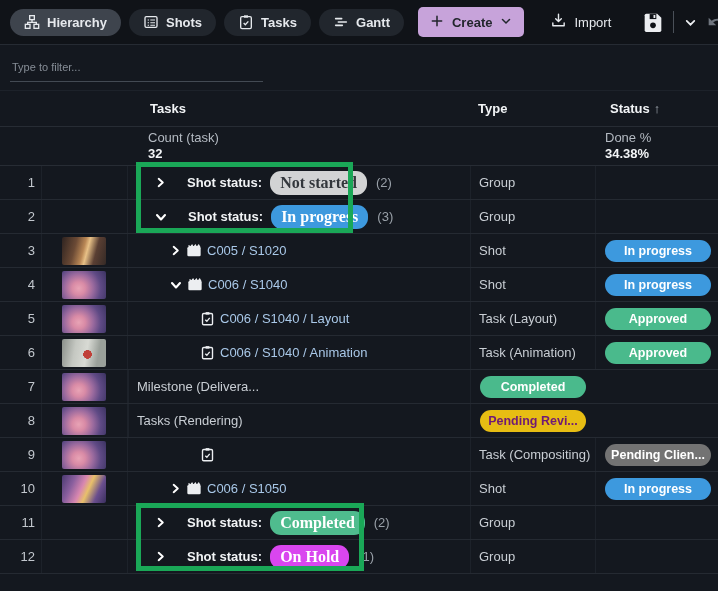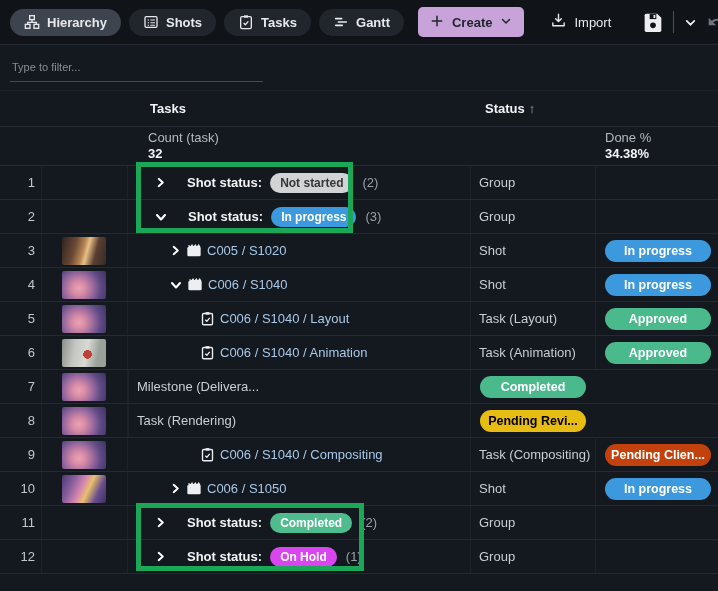--- a/index.html
+++ b/index.html
@@ -75,21 +75,21 @@
   .c-task.lv0 { padding-left:27px; }
   .c-task.lv1 { padding-left:42px; }
   .c-task.lv2 { padding-left:72px; }
   .chev { display:flex; align-items:center; cursor:pointer; }
   .ricon { display:flex; align-items:center; }
   .tlabel { white-space:nowrap; }
   .tlabel.group-label { color:#f2f4f6; font-weight:bold;margin-left:16px; }
   .tlabel.link { color:#a9c8e8; cursor:pointer; }
   .gbadge {
     display:inline-block; padding:3px 10px; border-radius:11px;
-    font-size:12px; font-weight:bold; margin-left:3px; white-space:nowrap;
+    font-size:16px; font-weight:bold; margin-left:3px; white-space:nowrap;font-family:Liberation Serif, serif;
   }
   .gcount { color:#9aa1a9; margin-left:4px; }
   .c-type { color:#c9ced4; padding-left:8px; border-left:1px solid #1d222a; height:100%; display:flex; align-items:center; white-space:nowrap; overflow:hidden; }
   .c-status { height:100%; display:flex; align-items:center; border-left:1px solid #1d222a; }
   .pill {
     width:106px; height:22px; line-height:22px; border-radius:11px;
     text-align:center; font-size:12.5px; font-weight:bold; margin-left:9px;
     white-space:nowrap; overflow:hidden; cursor:pointer;
   }
   
@@ -186,20 +186,21 @@
 </div>
 
 <div class="filter-wrap">
   <input class="filter-input" type="text" placeholder="Type to filter..." style="">
 </div>
 
 <div class="grid-row thead">
   <div></div>
   <div></div>
   <div class="th-tasks">Tasks</div>
+  <div class="th-type">Type</div>
   <div class="th-status">
     <span>Status</span><span class="sort-arrow">↑</span>
   </div>
 </div>
 
 <div class="grid-row tsummary">
   <div></div>
     <div></div>
   <div class="sum-cell sum-tasks">
     <span class="sum-label">Count (task)</span>
@@ -363,47 +364,46 @@
     <div class="c-status">
         <span class="pill" style="background: rgb(74, 186, 140); color: rgb(255, 255, 255);">Completed</span>
       </div>
   </div>
 
   <div class="grid-row trow">
     <div class="c-num">8</div>
     <div class="c-thumb">
         <div class="thumb thumb-pink"></div>
       </div>
-    <div class="c-type">Task (Rendering)</div>
-    <div class="c-status">
-        <span class="pill" style="background: rgb(231, 189, 19); color: #000000;">Pending Revi...</span>
+    <div class="c-type">Tasks (Rendering)</div>
+    <div class="c-status">
+        <span class="pill" style="background: rgb(231, 189, 19); color: #701a75;">Pending Revi...</span>
       </div>
   </div>
 
   <div class="grid-row trow">
     <div class="c-num">9</div>
     <div class="c-thumb">
         <div class="thumb thumb-pink"></div>
       </div>
     <div class="c-task lv2">
 
       <span class="ricon i-clipboard">
         <svg width="15" height="15" viewBox="0 0 24 24" fill="none" stroke="#eceef1" stroke-width="2.2">
           <rect x="4" y="4" width="16" height="18" rx="2"></rect>
           <rect x="9" y="1.8" width="6" height="4" fill="#eceef1" stroke="none"></rect>
           <path d="M8.5 14l2.5 2.5 4.5-5.5"></path>
         </svg>
       </span>
 
-      <span class="tlabel link">C006 / S1040 / Compositing</span>
 
     </div>
     <div class="c-type">Task (Compositing)</div>
     <div class="c-status">
-        <span class="pill" style="background: #c2410c; color: rgb(255, 255, 255);">Pending Clien...</span>
+        <span class="pill" style="background: #737373; color: rgb(255, 255, 255);">Pending Clien...</span>
       </div>
   </div>
 
   <div class="grid-row trow">
     <div class="c-num">10</div>
     <div class="c-thumb">
         <div class="thumb thumb-purple"></div>
       </div>
     <div class="c-task lv1">
       <span class="chev chev-right">

